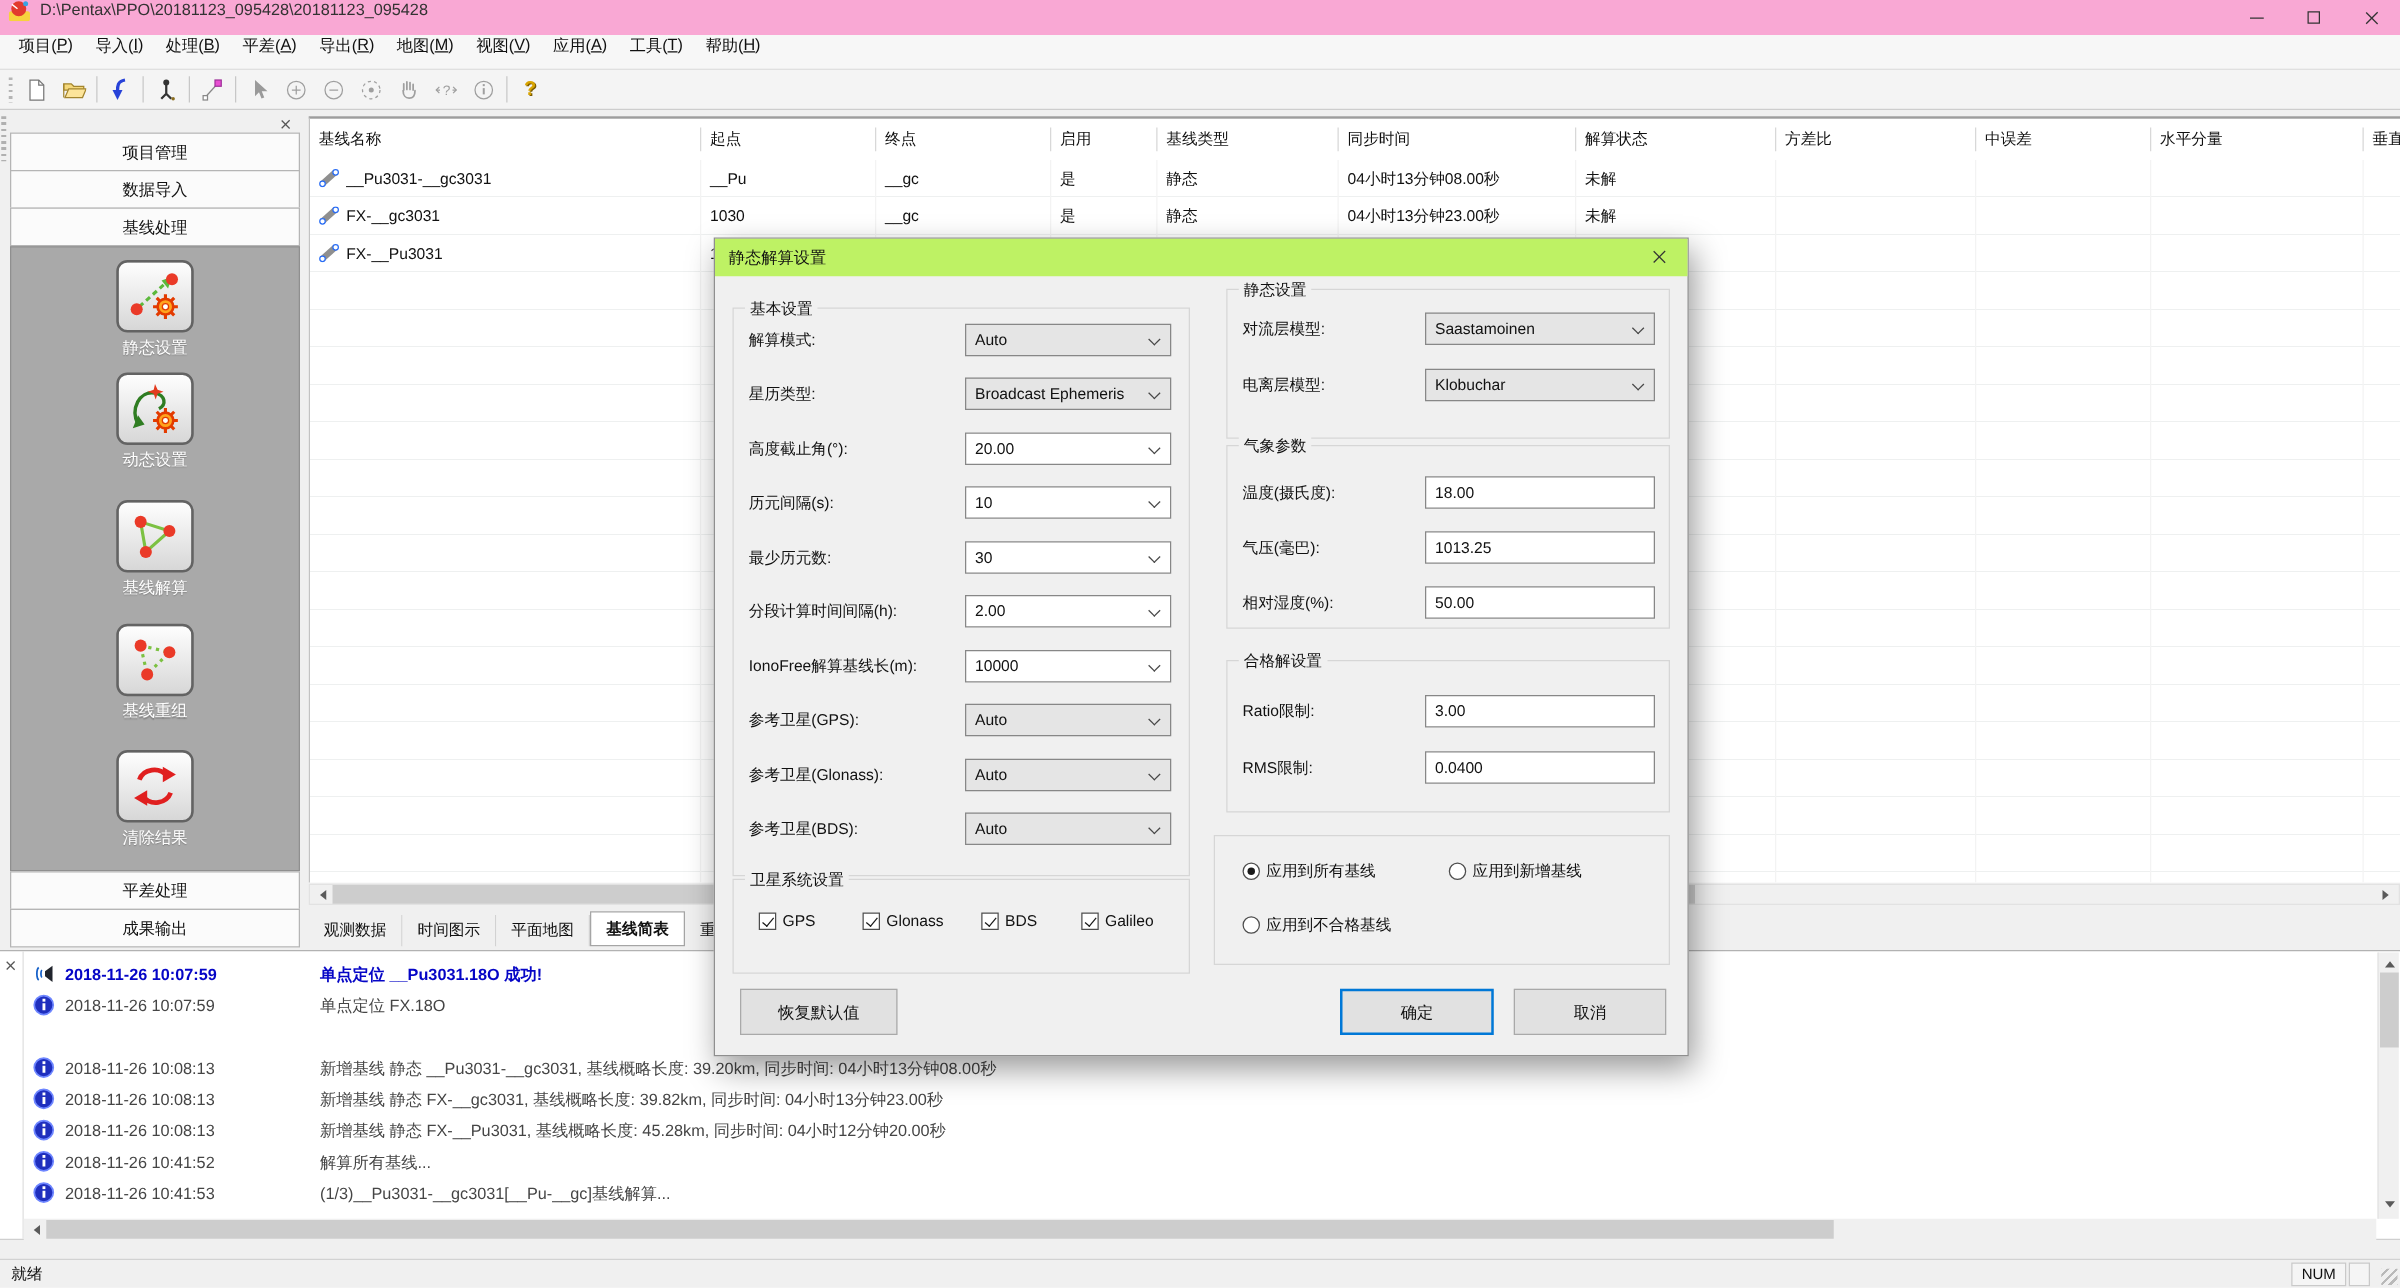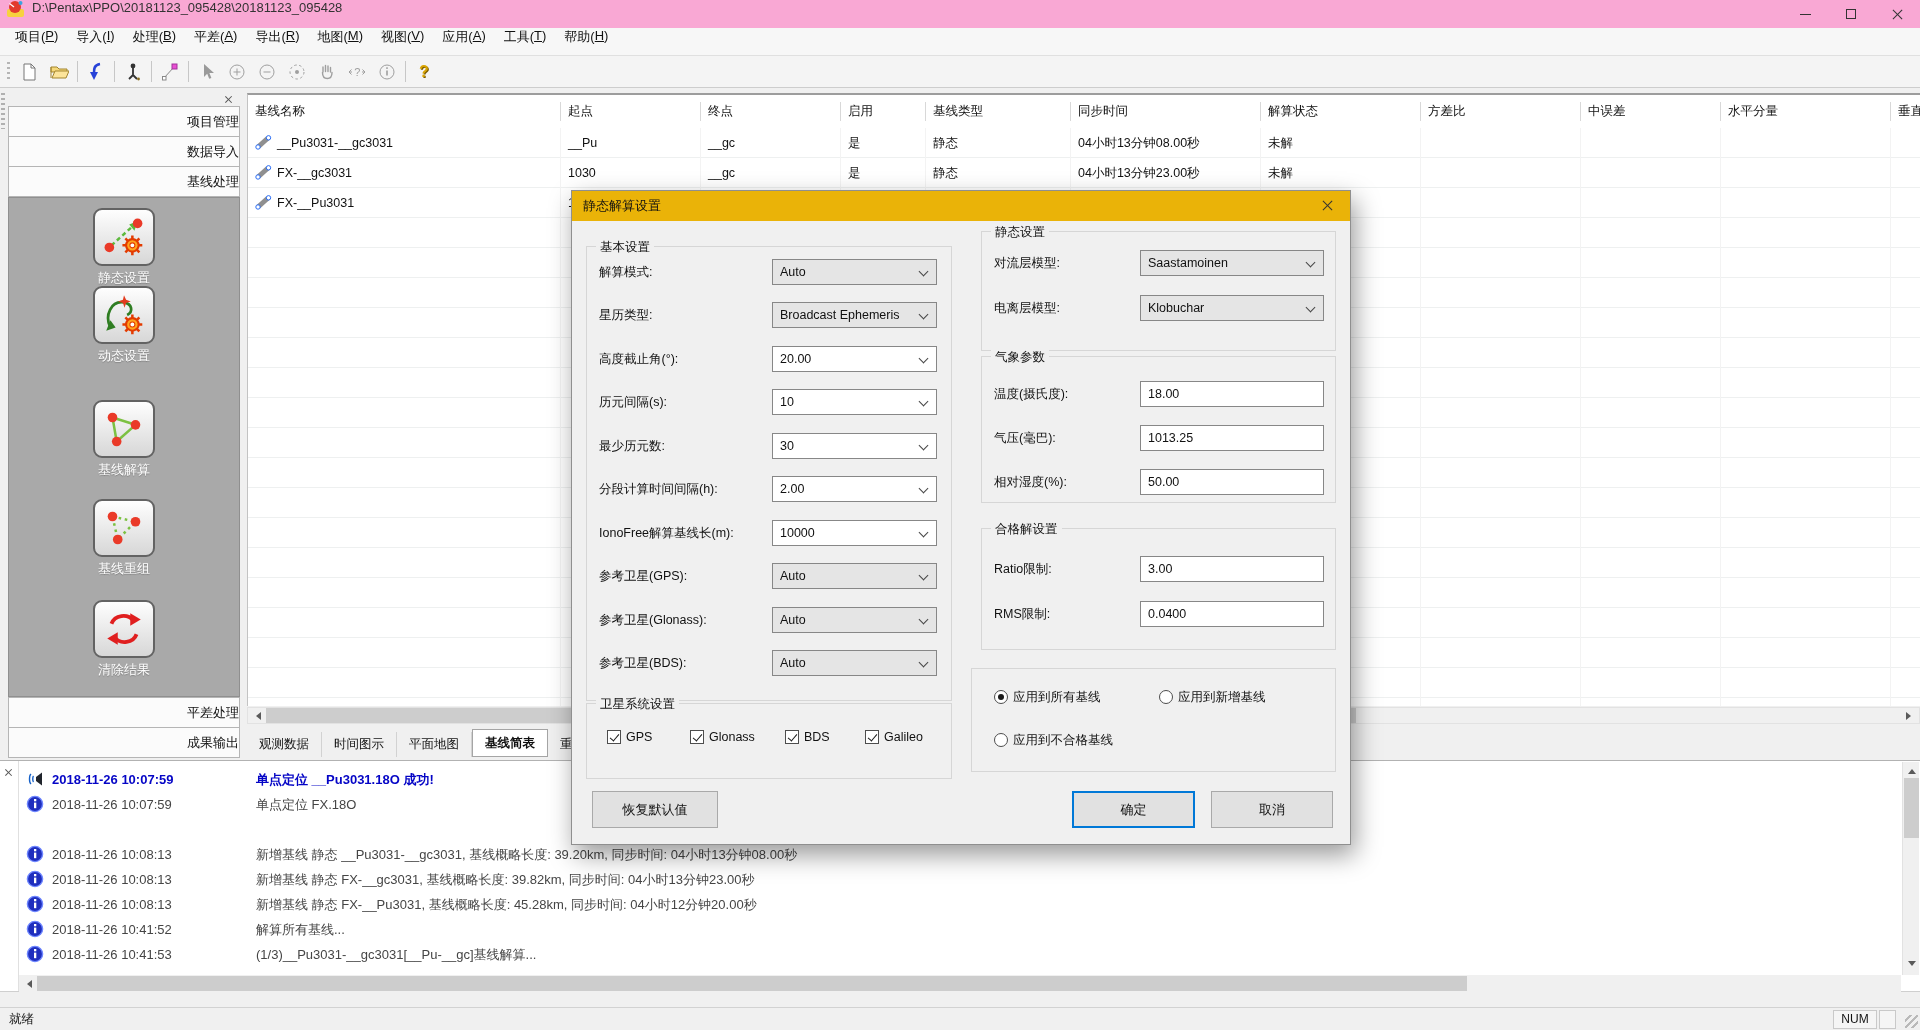--- a/index.html
+++ b/index.html
@@ -29,21 +29,21 @@
 
 .toolbar{position:absolute;left:0;top:55px;width:1920px;height:33px;background:#f4f4f4;border-top:1px solid #e0e0e0;border-bottom:1px solid #cdcdcd;display:flex;align-items:center;padding-left:3px}
 .tb-grip{width:3px;height:20px;margin:0 4px;background:repeating-linear-gradient(to bottom,#b5b5b5 0 2px,transparent 2px 5px)}
 .tbtn{width:30px;height:26px;display:flex;align-items:center;justify-content:center}
 .tb-sep{width:1px;height:21px;background:#c7c7c7;margin:0 3px}
 .qmark{font-weight:bold;font-size:16px;color:#d9a400;text-shadow:1px 1px 0 #7c5c00}
 
 
 .sb-grip{position:absolute;left:1px;top:93px;width:4px;height:36px;background:repeating-linear-gradient(to bottom,#b0b0b0 0 2px,transparent 2px 5px)}
 .sb-close{position:absolute;left:224px;top:93px;cursor:default}
-.sb-head{position:absolute;left:8px;width:232px;height:31px;background:#fbfbfb;border:1px solid #b5b5b5;text-align:right;line-height:29px;font-size:13px}
+.sb-head{position:absolute;left:8px;width:232px;height:31px;background:#fbfbfb;border:1px solid #b5b5b5;text-align:center;line-height:29px;font-size:13px}
 .sb-gray{position:absolute;left:8px;top:197px;width:232px;height:500px;background:#a9a9a9;border:1px solid #8f8f8f}
 .tool{position:absolute;left:0;width:100%;text-align:center}
 .tool-btn{width:62px;height:58px;margin:0 auto;background:linear-gradient(#fefefe,#d7d7d7);border:2px solid #636363;border-radius:9px;display:flex;align-items:center;justify-content:center}
 .tool-label{margin-top:3px;color:#fff;font-size:13px;text-shadow:0 1px 1px rgba(0,0,0,.25)}
 
 
 .table{position:absolute;left:247px;top:93px;width:1673px;height:613px;background:#fff;border-top:2px solid #9d9d9d;border-left:1px solid #c3c3c3;overflow:hidden}
 .thead{position:absolute;left:0;top:0;width:100%;height:33px;background:#fff}
 .th{position:absolute;top:0;height:33px;line-height:32px;font-size:12.5px;padding-left:7px;white-space:nowrap;overflow:hidden}
 .hsep{position:absolute;top:7px;height:19px;width:1px;background:#d8d8d8}
@@ -62,21 +62,21 @@
 .tri-d{width:0;height:0;border:4px solid transparent;border-top:5px solid #5a5a5a}
 .hthumb{position:absolute;left:18px;top:0;width:1090px;height:15px;background:#cdcdcd}
 
 
 .tabs{position:absolute;left:247px;top:729px;height:28px;display:flex;font-size:12.5px}
 .tab{padding:0 12px;display:flex;align-items:center;background:#f0f0f0;border-right:1px solid #d2d2d2;height:25px;margin-top:3px;white-space:nowrap}
 .tab.active{background:#fff;font-weight:bold;border:1px solid #a5a5a5;height:28px;margin-top:0}
 
 
 .dialog{position:absolute;left:571px;top:190px;width:780px;height:655px;background:#f0f0f0;border:1px solid #8f8f8f;box-shadow:4px 10px 24px rgba(0,0,0,.4);z-index:30}
-.dlg-title{position:absolute;left:0;top:0;width:100%;height:30px;background:#eab308;line-height:30px;padding-left:11px;font-size:13px}
+.dlg-title{position:absolute;left:0;top:0;width:100%;height:30px;background:#bef264;line-height:30px;padding-left:11px;font-size:13px}
 .dlg-close{position:absolute;right:0;top:0;width:45px;height:29px;display:flex;align-items:center;justify-content:center}
 .grp{position:absolute;border:1px solid #d6d6d6}
 .grp-title{position:absolute;top:-8px;left:9px;background:#f0f0f0;padding:0 4px;font-size:12.5px;white-space:nowrap}
 .frow{position:absolute;left:0;width:100%;height:26px}
 .flabel{position:absolute;left:12px;line-height:26px;font-size:12.5px;white-space:nowrap}
 .fctl{position:absolute;top:0;height:26px;border:1px solid #878787;background:#fff}
 .g-basic .fctl{left:185px;width:165px}
 .g-right .fctl{left:158px;width:184px}
 .fctl.droplist{background:#e5e5e5}
 .fctl .val{position:absolute;left:7px;right:22px;top:0;line-height:24px;font-size:12.5px;overflow:hidden;white-space:nowrap}
@@ -297,21 +297,21 @@
               <g stroke="#e33b00" stroke-width="2.4">
                 <path d="M0-9.5V-6M0 9.5V6M-9.5 0h3.5M9.5 0H6M-6.7-6.7l2.3 2.3M6.7 6.7L4.4 4.4M-6.7 6.7l2.3-2.3M6.7-6.7L4.4-4.4"></path>
               </g>
               <circle r="6" fill="#ffa41e" stroke="#e33b00" stroke-width="2"></circle>
               <circle r="2.4" fill="#fff" stroke="#e33b00"></circle>
             </g>
           </svg>
       </div>
       <div class="tool-label">静态设置</div>
     </div>
-    <div class="tool" style="top:88px">
+    <div class="tool" style="top:100px">
       <div class="tool-btn">
         <svg width="46" height="42" viewBox="0 0 44 40">
             <path d="M9 32C3 20 10 6 22 8c8 1.5 9 9 3 12" fill="none" stroke="#2f7d22" stroke-width="2.6"></path>
             <polygon points="5,35 14,32 9,25" fill="#2f7d22"></polygon>
             <polygon points="22,1 24,5.5 28.5,7 24,8.5 22.5,13 21,8.5 16.5,7 21,5.5" fill="#e33b1e"></polygon>
             <g transform="translate(30,29)">
               <g stroke="#e33b00" stroke-width="2.4">
                 <path d="M0-9.5V-6M0 9.5V6M-9.5 0h3.5M9.5 0H6M-6.7-6.7l2.3 2.3M6.7 6.7L4.4 4.4M-6.7 6.7l2.3-2.3M6.7-6.7L4.4-4.4"></path>
               </g>
               <circle r="6" fill="#ffa41e" stroke="#e33b00" stroke-width="2"></circle>

